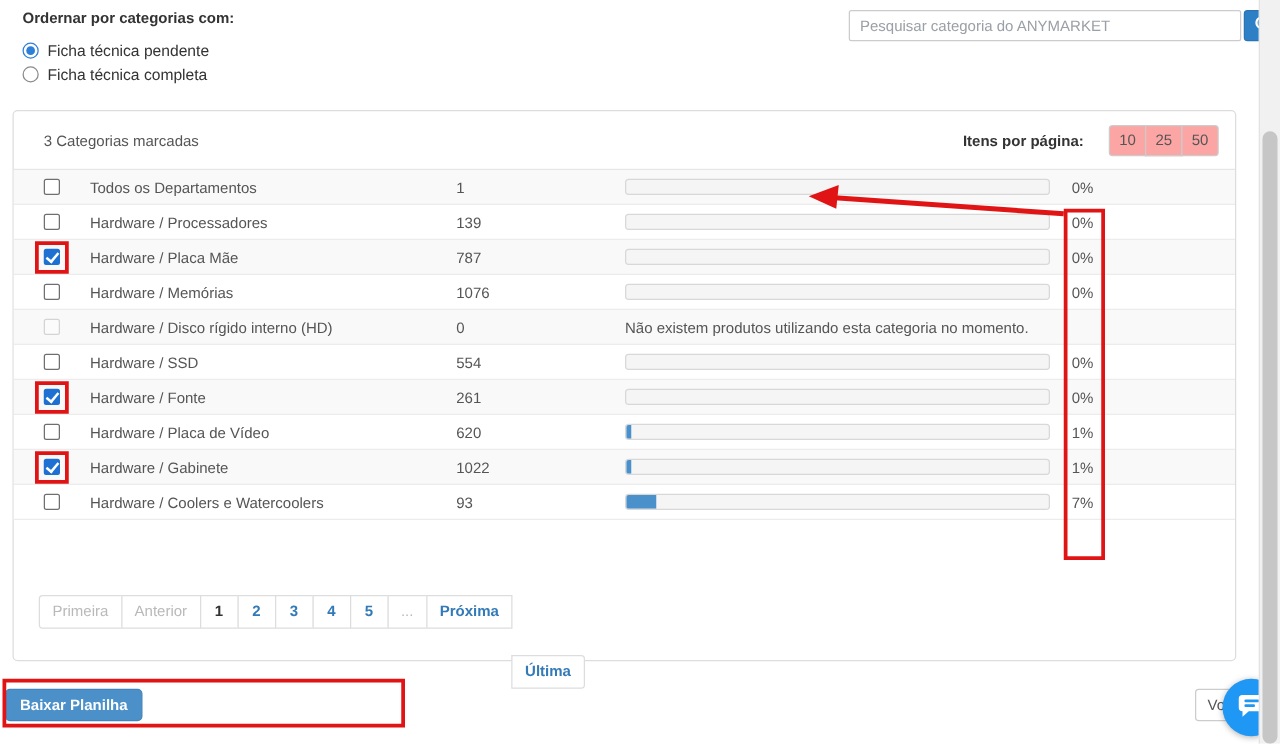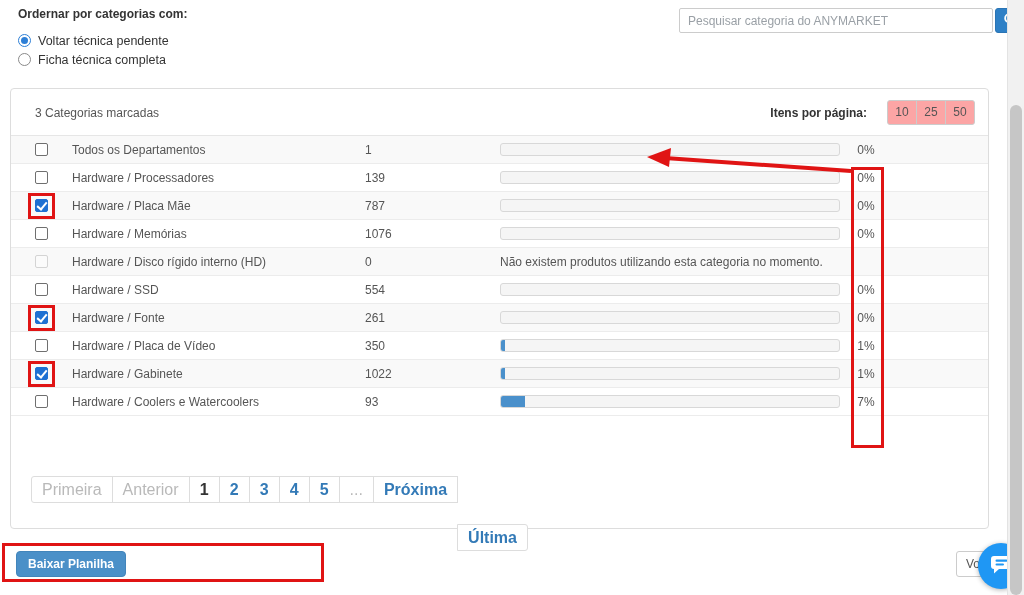--- a/index.html
+++ b/index.html
@@ -50,50 +50,50 @@
   .cat{position:absolute;left:61px;top:7px;color:#555;}
   .qty{position:absolute;left:354px;top:7px;color:#555;}
   .bar{position:absolute;left:489px;top:7px;width:340px;height:13px;background:#f5f5f5;border:1px solid #d8d8d8;border-radius:3px;overflow:hidden;}
   .fill{height:100%;background:var(--progblue);}
   .pct{position:absolute;left:838px;top:7px;width:34px;text-align:center;color:#555;}
   .msg{position:absolute;left:489px;top:7px;color:#555;}
   .anno-cb{position:absolute;left:17px;top:1px;width:27px;height:26px;border:3px solid var(--red);}
 
   
   .pager{position:absolute;left:20px;top:387px;display:flex;}
-  .pg{min-width:31px;height:27px;line-height:25px;text-align:center;border:1px solid #ddd;background:#fff;margin-left:-1px;padding:0 10px;font-family:"Liberation Sans",sans-serif;font-size:16px;cursor:pointer;}
+  .pg{min-width:31px;height:27px;line-height:25px;text-align:center;border:1px solid #ddd;background:#fff;margin-left:-1px;padding:0 10px;font-family:"Liberation Sans",sans-serif;font-size:12px;cursor:pointer;}
   .pg:first-child{border-radius:3px 0 0 3px;margin-left:0;}
   .pg:last-child{border-radius:0 3px 3px 0;margin-top:48px;}
   .pg.disabled{color:#b9b9b9;cursor:default;}
   .pg.current{color:#333;font-weight:bold;}
   .pg.link{color:var(--link);font-weight:bold;}
 
   
-  .actions{position:absolute;left:16px;top:551px;display:flex;gap:21px;flex-direction:column;}
+  .actions{position:absolute;left:4px;top:551px;display:flex;gap:21px;flex-direction:column;}
   .act{height:26px;padding:0 11px;background:var(--btnblue);border:1px solid #4285bb;border-radius:4px;color:#fff;font-weight:bold;font-family:"Liberation Sans",sans-serif;font-size:12px;cursor:pointer;}
   .back{position:absolute;left:956px;top:551px;width:52px;height:26px;background:#fff;border:1px solid #ccc;border-radius:3px;color:#555;text-align:left;padding-left:9px;font-family:"Liberation Sans",sans-serif;font-size:12px;cursor:pointer;}
   .chat{position:absolute;left:978px;top:543px;width:46px;height:46px;border-radius:50%;background:var(--chat);box-shadow:0 1px 5px rgba(0,0,0,.3);display:flex;align-items:center;justify-content:center;cursor:pointer;}
 
   
   .sb-track{position:absolute;left:1007px;top:0;width:17px;height:595px;background:#f1f1f1;border-left:1px solid #e3e3e3;}
   .sb-thumb{position:absolute;left:2px;top:105px;width:12px;height:490px;background:#c6c6c6;border-radius:6px;cursor:pointer;}
 
   
   .anno-pct{position:absolute;left:851px;top:167px;width:33px;height:281px;border:3px solid var(--red);pointer-events:none;}
   .anno-actions{position:absolute;left:2px;top:543px;width:322px;height:39px;border:3px solid var(--red);pointer-events:none;}
   .anno-arrow{position:absolute;left:0;top:0;pointer-events:none;}
 </style>
 </head>
 <body>
 
 <div class="sort-label">Ordernar por categorias com:</div>
 <div class="radios">
     <div class="radio-row">
       <span class="radio sel"></span>
-      <span>Voltar técnica pendente</span>
+      <span>Ficha técnica pendente</span>
     </div>
     <div class="radio-row">
       <span class="radio unsel"></span>
       <span>Ficha técnica completa</span>
     </div>
   </div>
 
 <div class="search-wrap">
   <input class="search-input" type="text" placeholder="Pesquisar categoria do ANYMARKET" style="">
   <button class="search-btn">
@@ -177,21 +177,21 @@
         <span class="cat">Hardware / Fonte</span>
         <span class="qty">261</span>
         <div class="bar">
           <div class="fill" style="width: 0px;"></div>
         </div>
         <span class="pct">0%</span>
       </div>
       <div class="row">
         <span class="cb"></span>
         <span class="cat">Hardware / Placa de Vídeo</span>
-        <span class="qty">350</span>
+        <span class="qty">620</span>
         <div class="bar">
           <div class="fill" style="width: 4px;"></div>
         </div>
         <span class="pct">1%</span>
       </div>
       <div class="row striped">
         <span class="cb checked"></span>
         <div class="anno-cb"></div>
         <span class="cat">Hardware / Gabinete</span>
         <span class="qty">1022</span>

